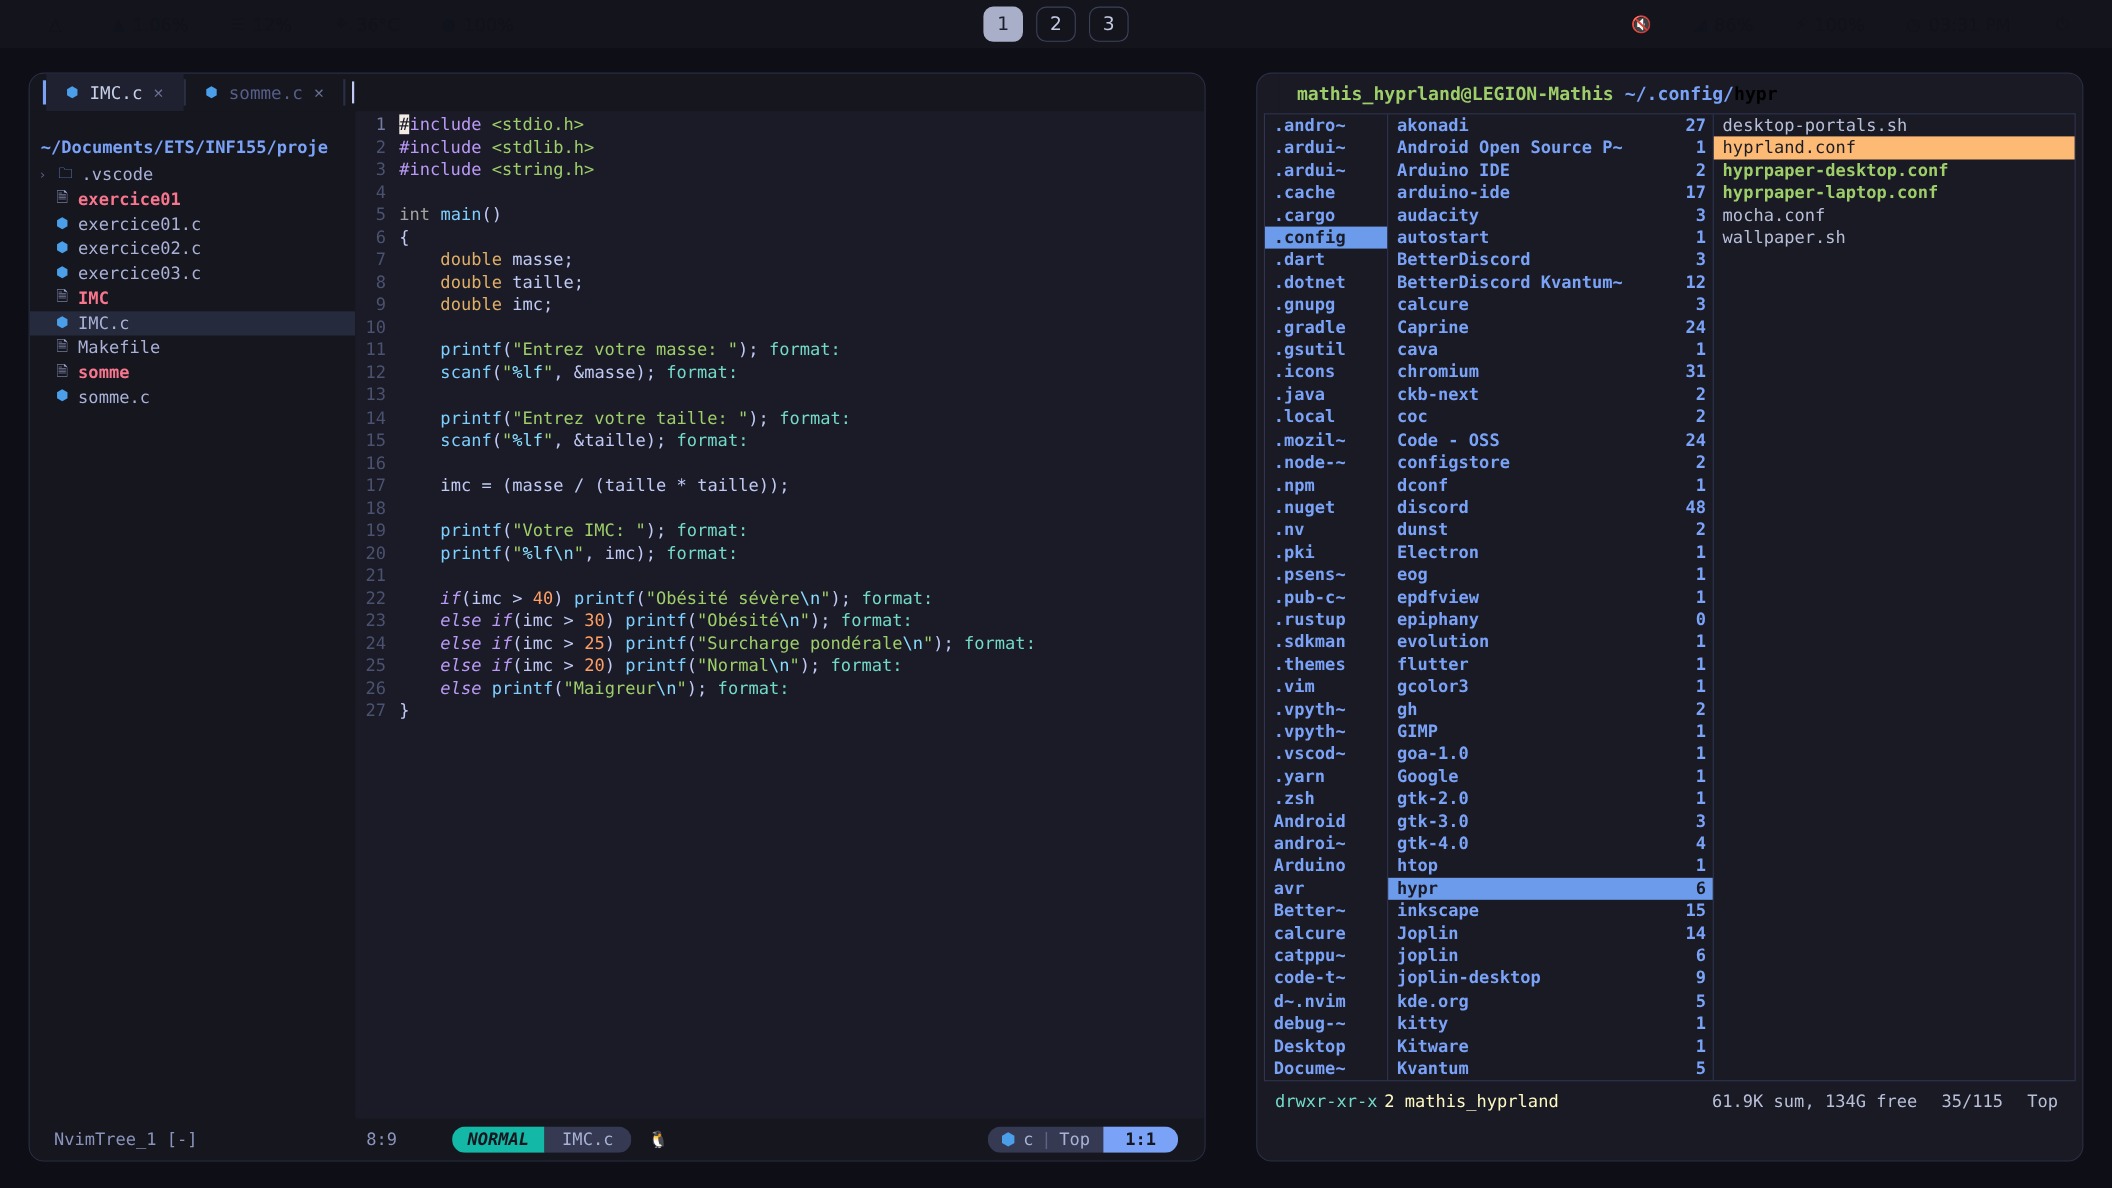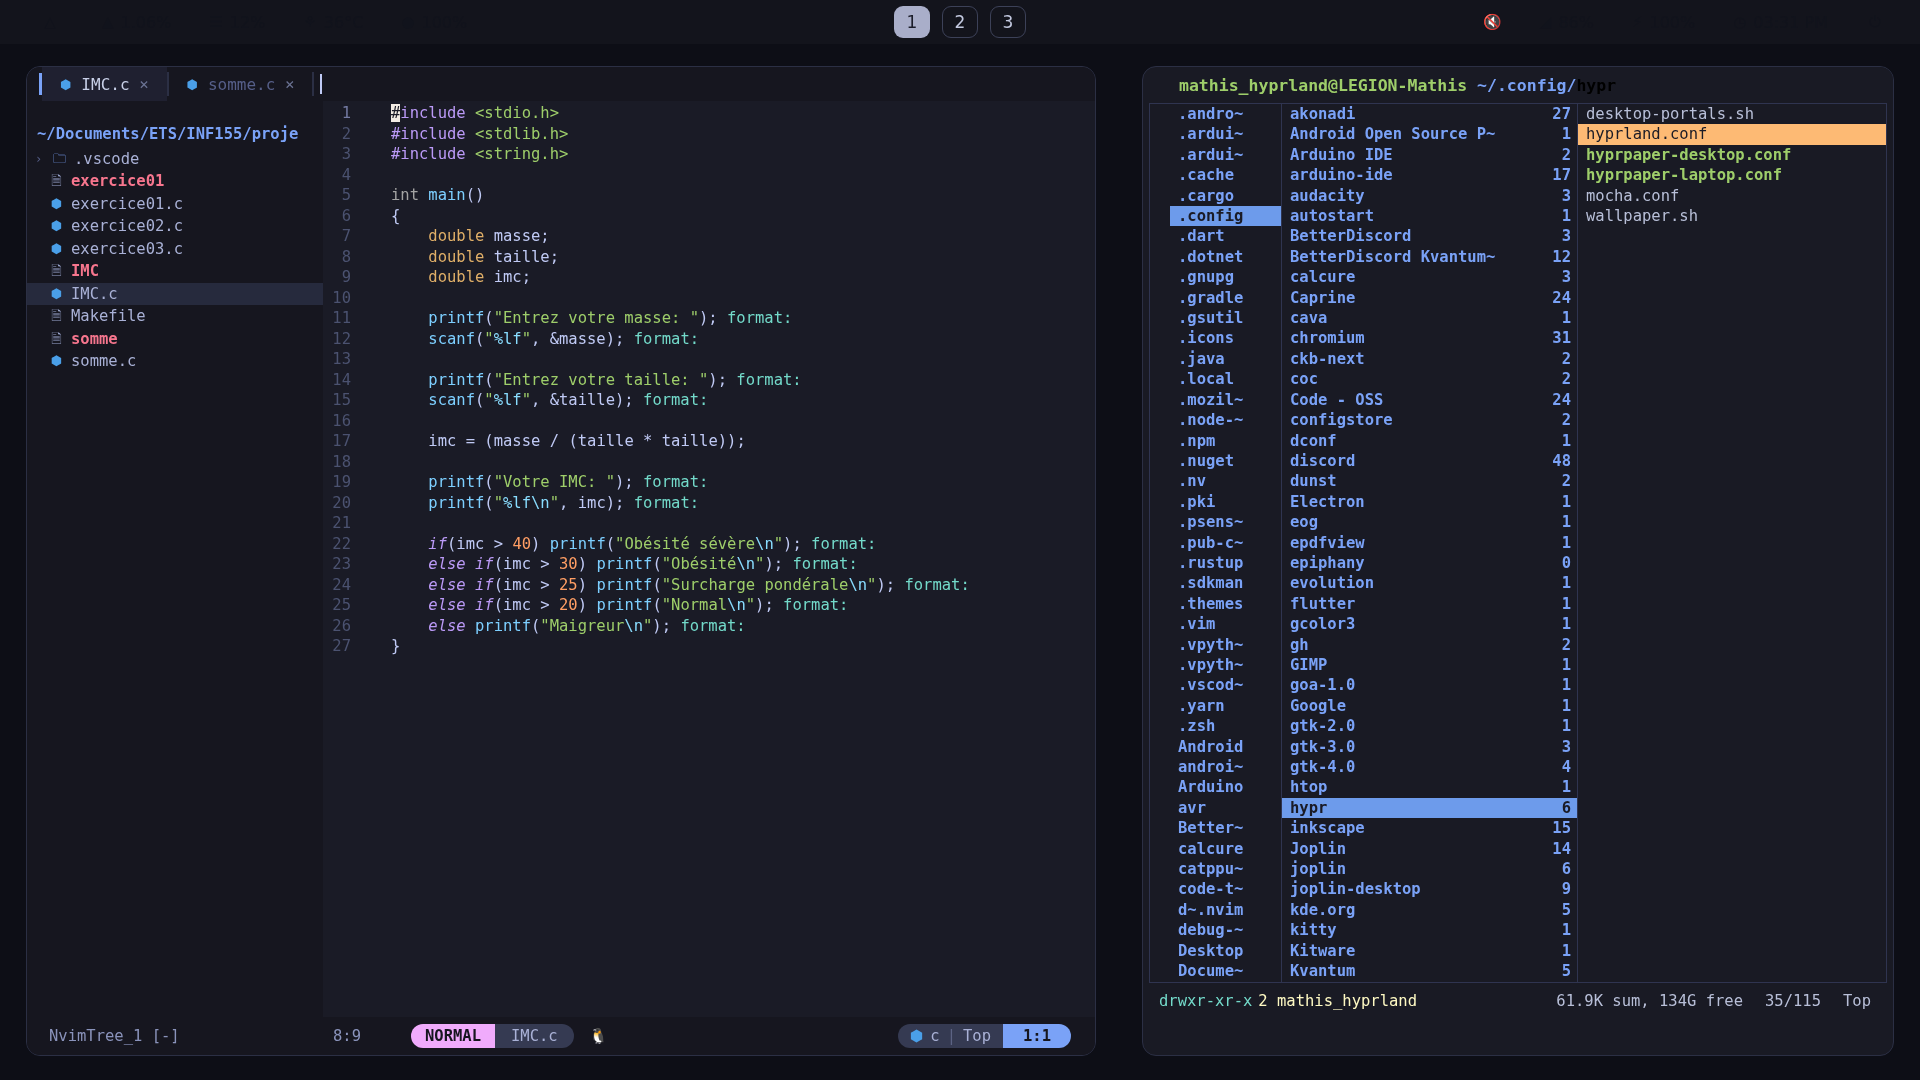--- a/index.html
+++ b/index.html
@@ -97,21 +97,21 @@
 
   .code {
     flex: 1; background: #1a1b26;
     padding-top: 2px; overflow: hidden;
     font-size: 15.5px; line-height: 20.5px;
     white-space: pre;
   }
   .cline { display: flex; }
   .lnum { width: 40px; text-align: right; color: #4b5270; padding-right: 12px; flex: none; }
   .lnum.cur { color: #737aa2; }
-  .ctext { white-space: pre; margin-left: 28px; }
+  .ctext { white-space: pre; }
   .t-pre { color: #bb9af7; }
   .t-str { color: #9ece6a; }
   .t-kw  { color: #bb9af7; font-style: italic; }
   .t-type{ color: #a3a3a3; }
   .t-fn  { color: #7dcfff; }
   .t-var { color: #c0caf5; }
   .t-num { color: #ff9e64; }
   .t-op  { color: #89ddff; }
   .t-pun { color: #c0caf5; }
   .t-dec { color: #e0af68; }
@@ -119,21 +119,21 @@
   .cursorblk { background: #f3ece4; color: #1a1b26; }
 
   .ed-status {
     height: 38px; background: #16161f;
     display: flex; align-items: center;
     font-size: 15.5px; position: relative;
   }
   .st-tree { width: 296px; padding-left: 22px; color: #8a93bb; }
   .st-pos { color: #8a93bb; margin-left: 10px; }
   .mode-grp { display: flex; align-items: center; margin-left: 50px; border-radius: 14px; overflow: hidden; }
-  .mode-n { background: #f0abfc; color: #16161f; font-weight: bold; padding: 3px 14px; }
+  .mode-n { background: #14b8a6; color: #16161f; font-weight: bold; padding: 3px 14px; font-style: italic; }
   .mode-f { background: #353a52; color: #a9b1d6; padding: 3px 16px; }
   .tux { margin-left: 16px; color: #c0caf5; font-size: 15px; }
   .right-grp { position: absolute; right: 24px; display: flex; align-items: center; border-radius: 14px; overflow: hidden; }
   .rg-a { background: #353a52; color: #a9b1d6; padding: 3px 12px; display: flex; align-items: center; gap: 7px; }
   .rg-sep { color: #5c6384; }
   .rg-b { background: #7aa2f7; color: #16161f; font-weight: bold; padding: 3px 20px; }
 
   
   .fm-title {
     height: 36px; display: flex; align-items: center;
@@ -141,21 +141,21 @@
     background: #191a24;
     margin-left: 20px;
   }
   .fm-user { color: #9ece6a; }
   .fm-path { color: #7aa2f7; }
 
   .fm-cols {
     display: flex; height: 880px; margin: 0 6px;
     border: 1px solid #2f3450;
   }
-  .fm-c1 { width: 112px; border-right: 1px solid #2f3450; margin-left: 20px; }
+  .fm-c1 { width: 112px; border-right: 1px solid #2f3450; }
   .fm-c2 { width: 296px; border-right: 1px solid #2f3450; }
   .fm-c3 { flex: 1; }
   .fm-row {
     display: flex; align-items: center; justify-content: space-between;
     font-size: 15.5px; line-height: 20.4px;
     padding: 0 6px 0 8px;
     color: #7aa2f7; font-weight: bold;
     white-space: nowrap; overflow: hidden;
   }
   .fm-row .cnt { color: #7aa2f7; font-weight: bold; }

